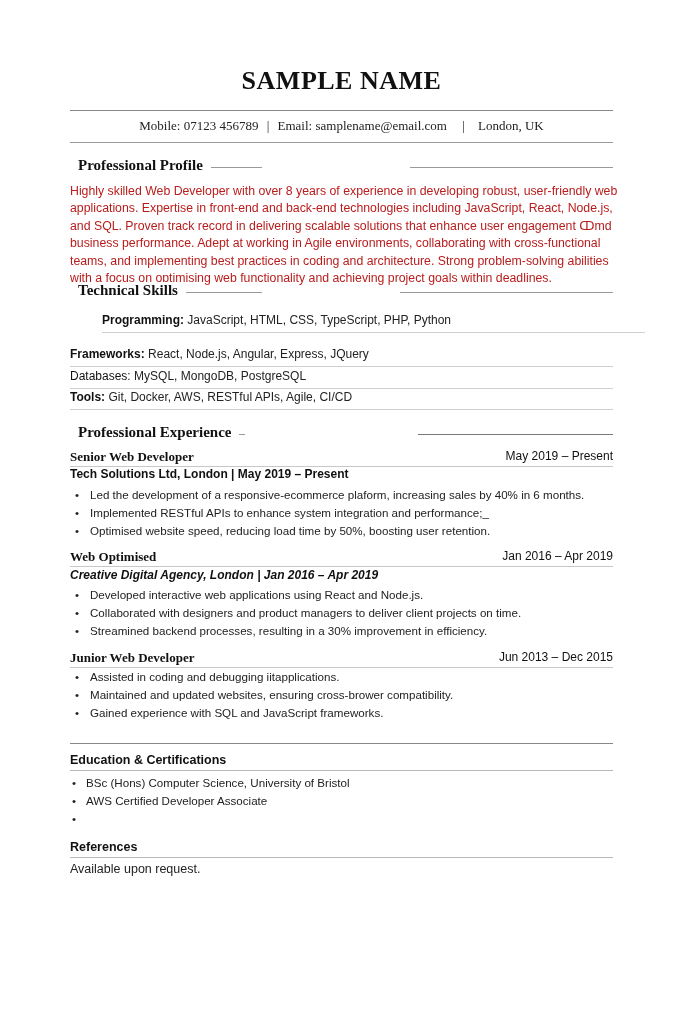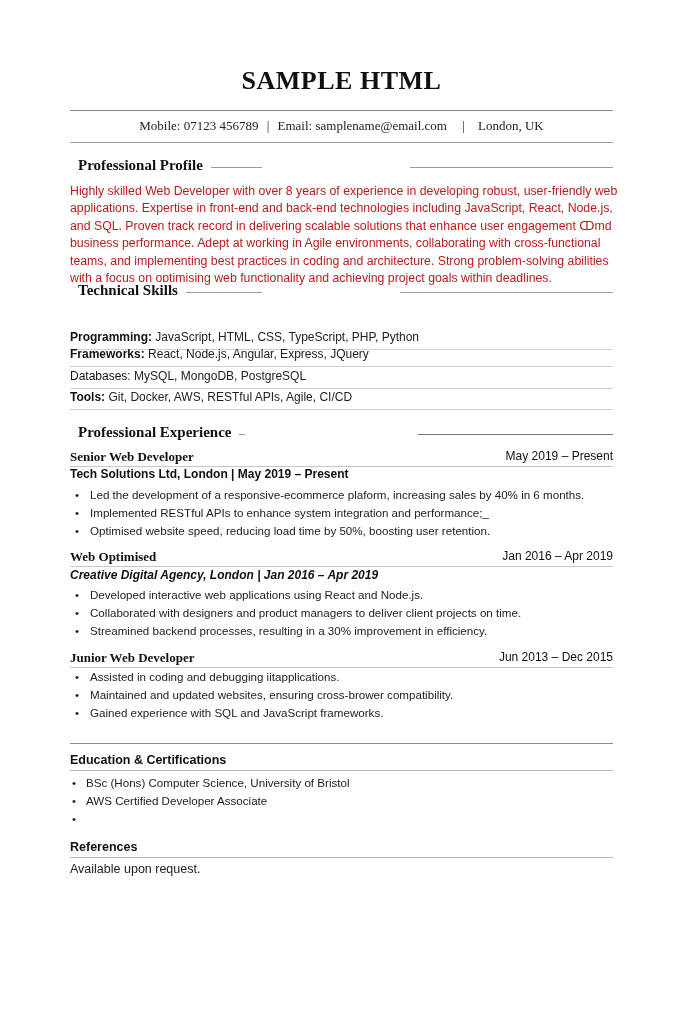--- a/index.html
+++ b/index.html
@@ -39,21 +39,21 @@
   .plain-head .underline { position: absolute; left: 0; top: 17px; width: 543px; border-top: 1.2px solid #b8b8b8; }
   ul.edu li { padding-left: 16px; }
   ul.edu li .dot { left: 2px; }
   .refs { position: absolute; left: 0; top: 862px; font-family: "Liberation Sans", "DejaVu Sans", sans-serif; font-size: 12.5px; color: #222; }
 </style>
 </head>
 <body>
 
 <div class="page">
 
-  <div class="name">SAMPLE HTML</div>
+  <div class="name">SAMPLE NAME</div>
   <div class="rule dark" style="top:110px;"></div>
 
   <div class="contact">
     <span>Mobile: 07123 456789</span>
     <span class="sep">|</span>
     <span>Email: samplename@email.com</span>
     <span class="sep" style="margin:0 10px 0 12px;">|</span>
     <span>London, UK</span>
   </div>
   <div class="rule" style="top:142px;"></div>
@@ -64,21 +64,21 @@
     <div class="title"><span>Professional Profile</span></div>
   </div>
   <div class="profile">Highly skilled Web Developer with over 8 years of experience in developing robust, user-friendly web applications. Expertise in front-end and back-end technologies including JavaScript, React, Node.js, and SQL. Proven track record in delivering scalable solutions that enhance user engagement ↀmd business performance. Adept at working in Agile environments, collaborating with cross-functional teams, and implementing best practices in coding and architecture. Strong problem-solving abilities with a focus on optimising web functionality and achieving project goals within deadlines.</div>
 
   <div class="section-head" style="top:282px;">
     <div class="line" style="left:0; width:192px;"></div>
     <div class="line" style="left:330px; width:213px;"></div>
     <div class="title"><span>Technical Skills</span></div>
   </div>
 
-  <div class="skill-row" style="top:330px;">
+  <div class="skill-row" style="top:313px;margin-left:32px;">
     <span class="label lbl-b">Programming:</span>
     <span>JavaScript, HTML, CSS, TypeScript, PHP, Python</span>
     <div class="underline"></div>
   </div>
   <div class="skill-row" style="top:347px;">
     <span class="label lbl-b">Frameworks:</span>
     <span>React, Node.js, Angular, Express, JQuery</span>
     <div class="underline"></div>
   </div>
   <div class="skill-row" style="top:369px;">

